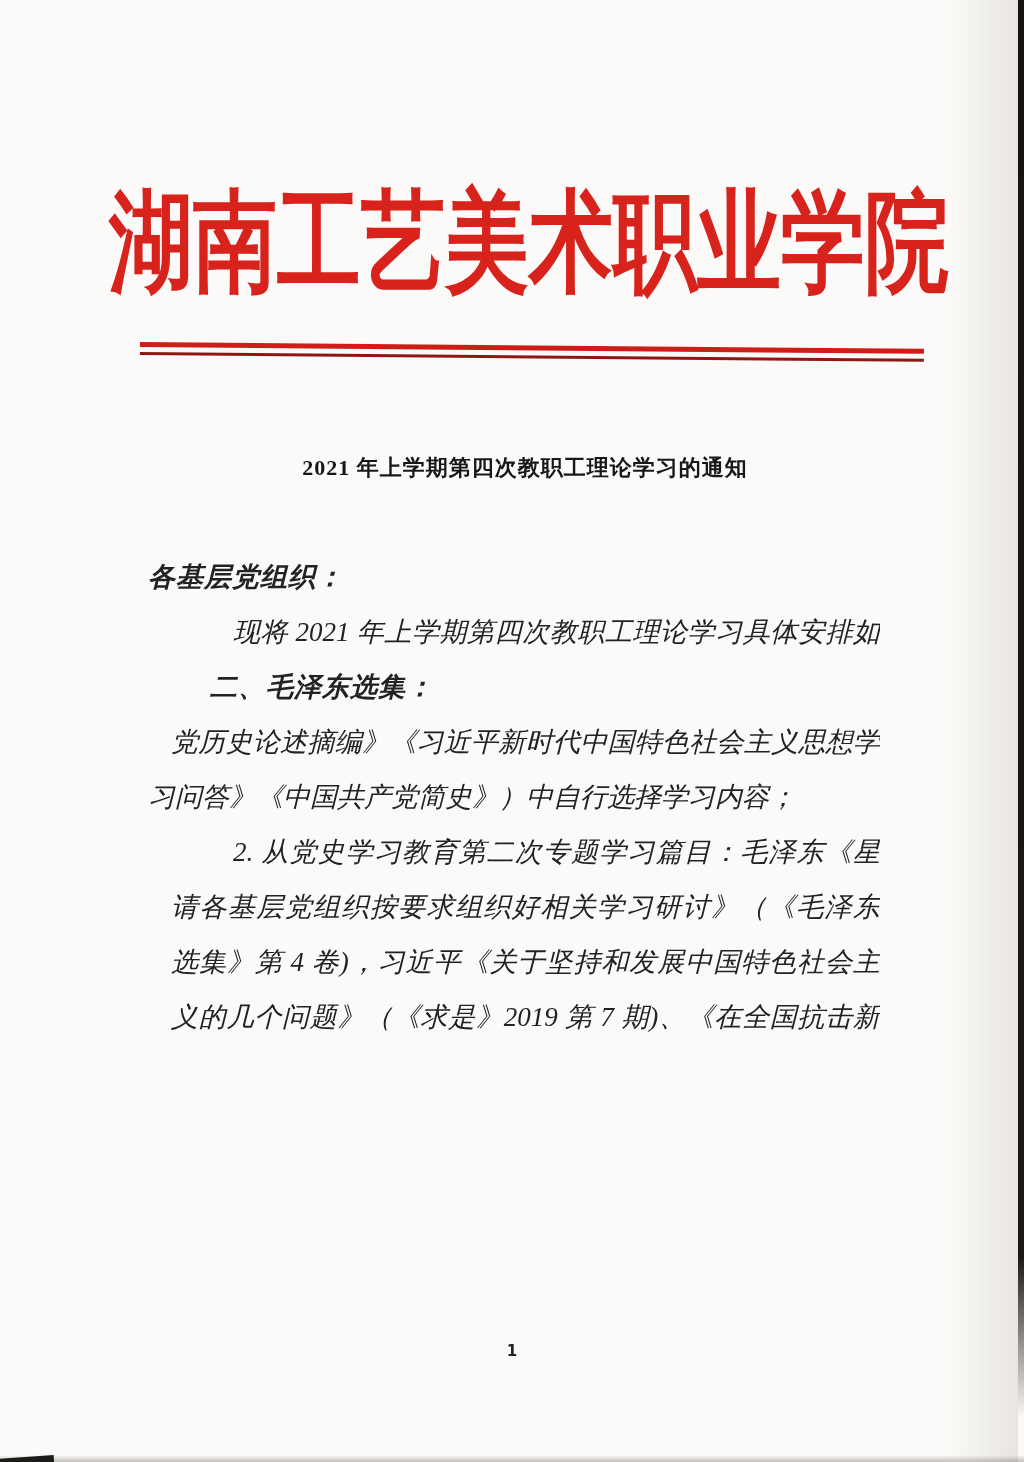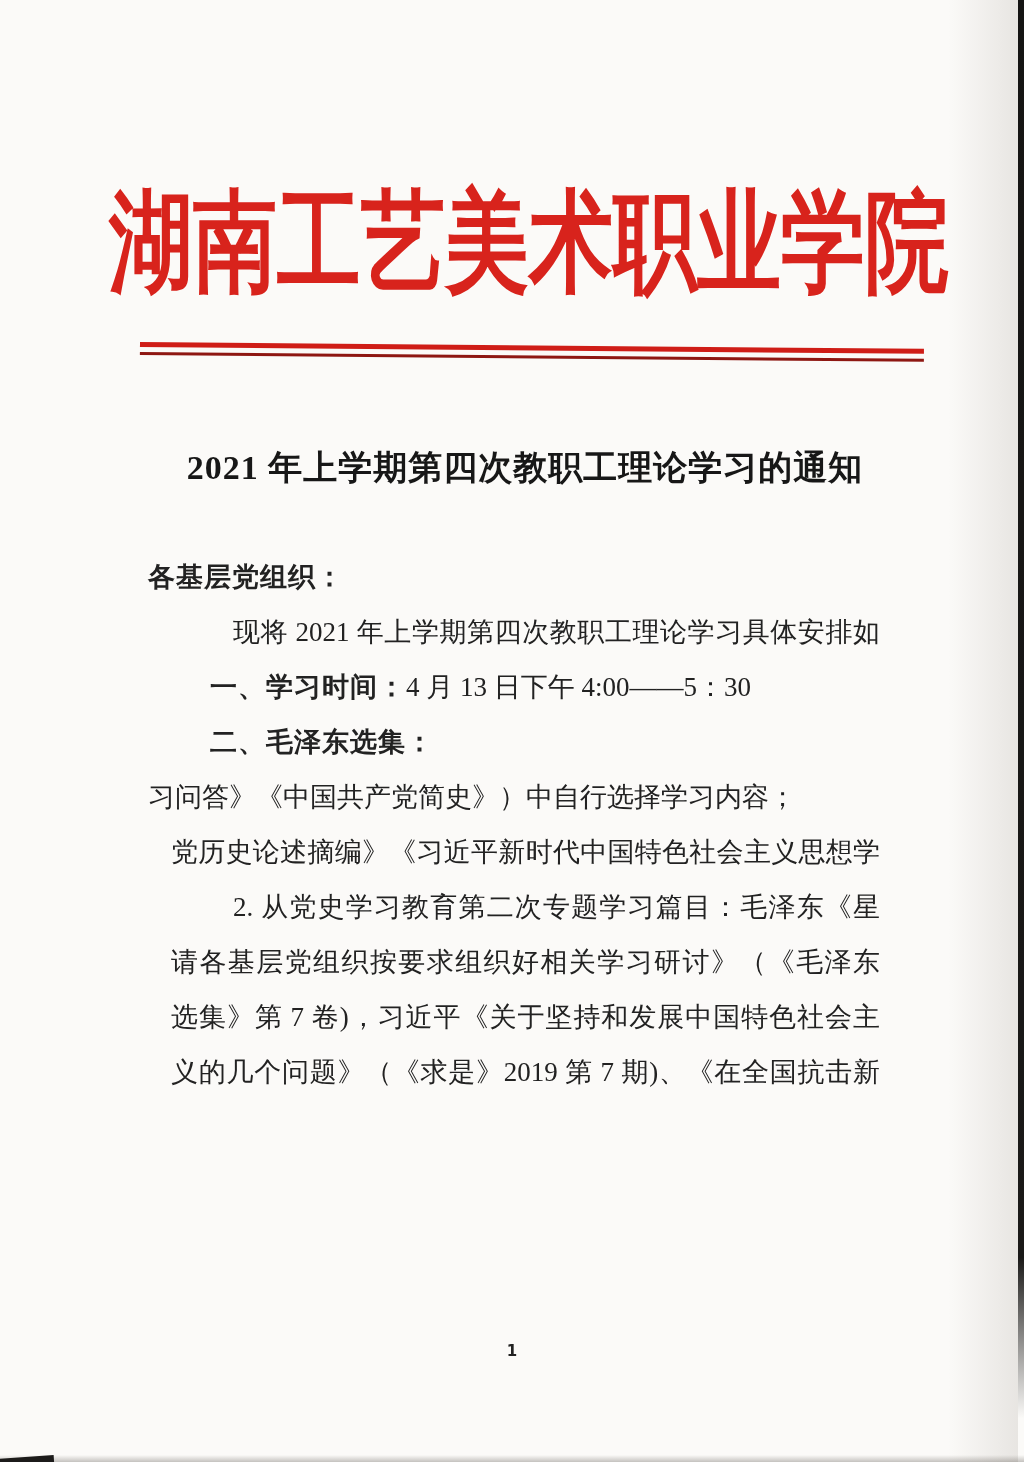--- a/index.html
+++ b/index.html
@@ -58,41 +58,42 @@
   }
   
   .notice-title {
     position: absolute;
     top: 438px;
     left: 0;
     width: 100%;
     padding-left: 26px;
     box-sizing: border-box;
     text-align: center;
-    font-size: 34px;
+    font-size: 22px;
     font-weight: 700;
     letter-spacing: 1px;
     height: 60px;
     line-height: 60px;
     color: #171717;
     white-space: nowrap;
   }
   
   .doc {
     position: absolute;
     top: 550px;
     left: 148px;
     width: 732px;
     font-size: 27px;
     color: #222;
   }
   .line {
     height: 55px;
     line-height: 55px;
     white-space: nowrap;
+    font-style: italic;
   }
   .j {
     text-align: justify;
     text-align-last: justify;
     text-justify: inter-character;
     white-space: normal;
     overflow: hidden;
     margin-left: 23px;
   }
   .ind {
@@ -164,34 +165,31 @@
 
   <div class="notice-title">2021 年上学期第四次教职工理论学习的通知</div>
 
   <div class="doc">
 
     <div class="line b">各基层党组织：</div>
 
     <div class="line ind j">现将 2021 年上学期第四次教职工理论学习具体安排如</div>
 
 
-    <div class="line ind">
-      <span class="b">一、学习时间：</span><span>4 月 13 日下午 4:00——5：30</span>
-    </div>
 
     <div class="line ind">
       <span class="b">二、毛泽东选集：</span>
     </div>
 
+    <div class="line j">党历史论述摘编》《习近平新时代中国特色社会主义思想学</div>
     <div class="line">习问答》《中国共产党简史》）中自行选择学习内容；</div>
-    <div class="line j">党历史论述摘编》《习近平新时代中国特色社会主义思想学</div>
 
     <div class="line ind j">2. 从党史学习教育第二次专题学习篇目：毛泽东《星星</div>
     <div class="line j">请各基层党组织按要求组织好相关学习研讨》（《毛泽东</div>
-    <div class="line j">选集》第 7 卷)，习近平《关于坚持和发展中国特色社会主</div>
+    <div class="line j">选集》第 4 卷)，习近平《关于坚持和发展中国特色社会主</div>
     <div class="line j">义的几个问题》（《求是》2019 第 7 期)、《在全国抗击新冠</div>
 
   </div>
 
   <div class="page-number">1</div>
 
   <div class="curl-shadow"></div>
   <div class="edge-right"></div>
   <div class="edge-bottom"></div>
   <div class="corner-bl"></div>

